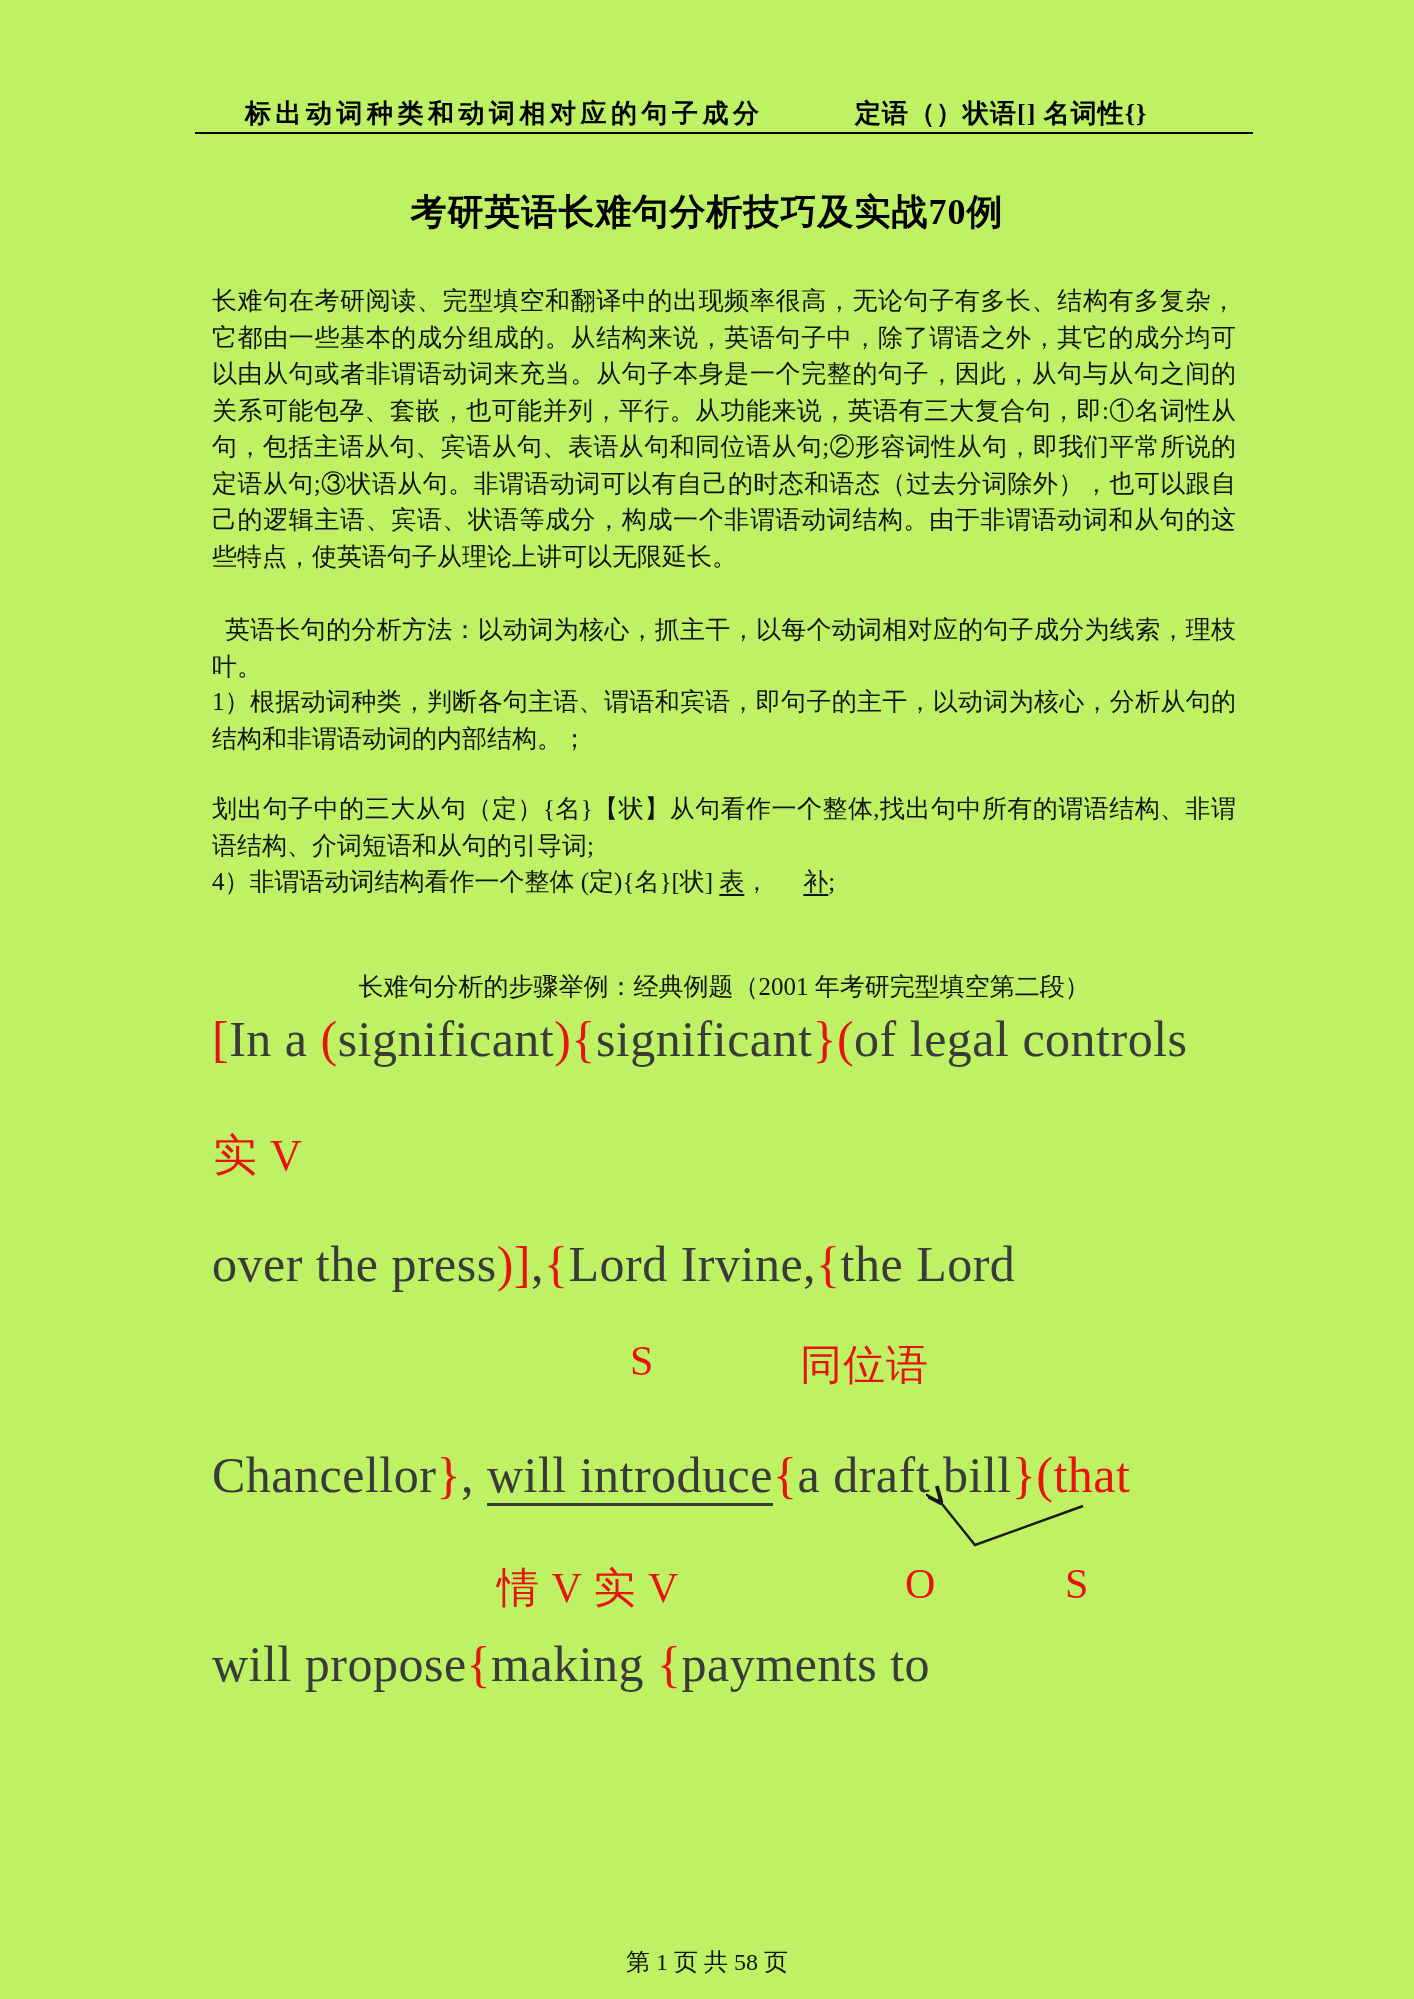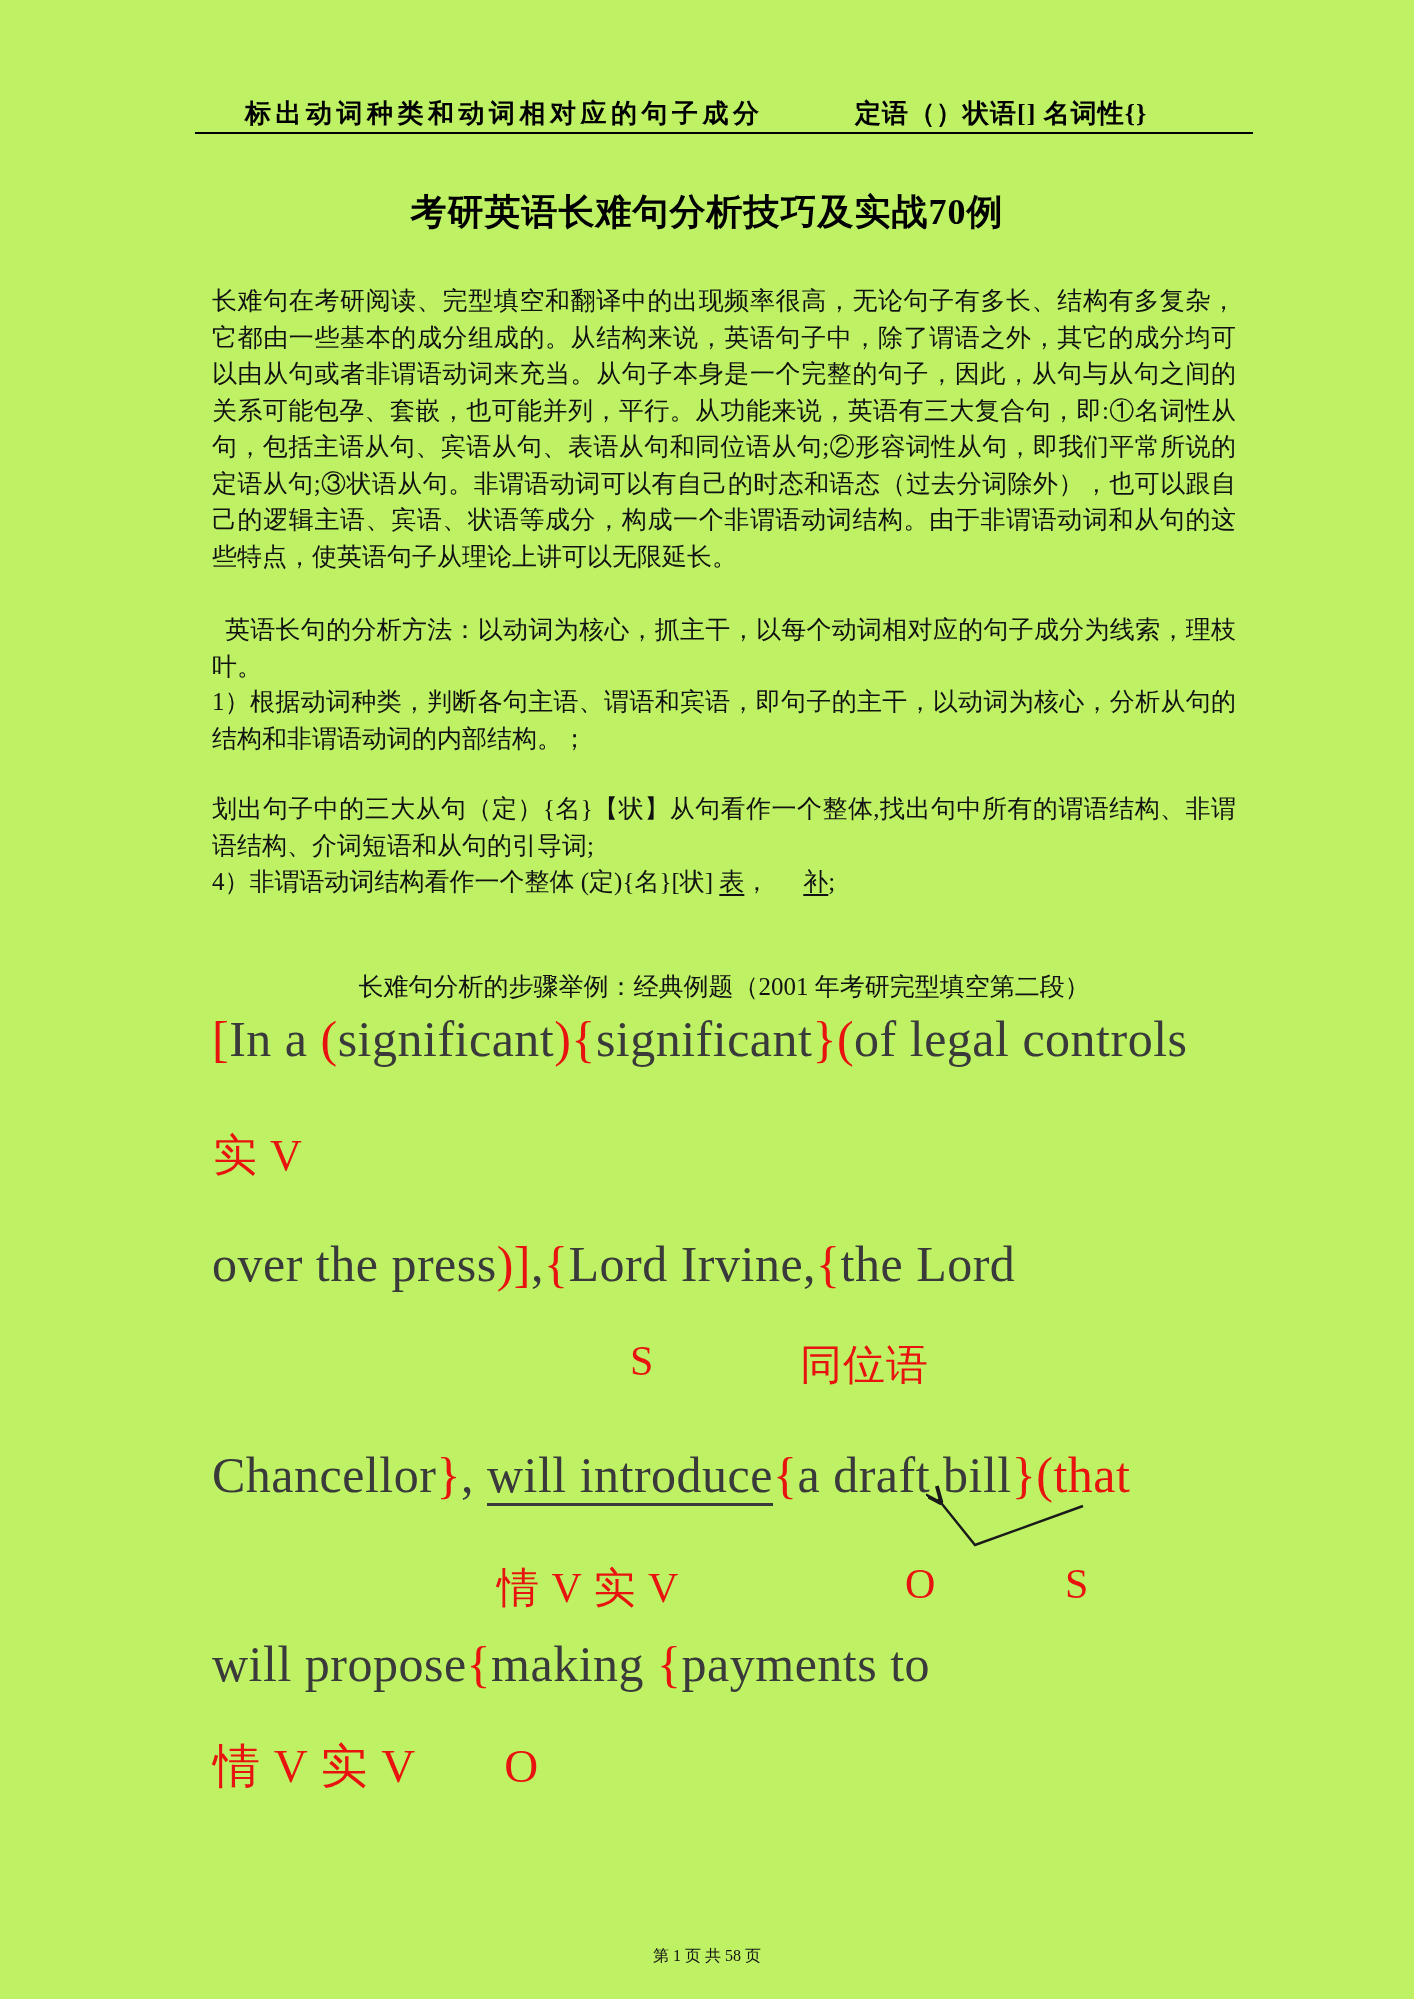--- a/index.html
+++ b/index.html
@@ -40,21 +40,21 @@
   .a2t { left:800px; top:1337px; }
   .a3v { left:497px; top:1560px; }
   .a3o { left:905px; top:1560px; }
   .a3s { left:1065px; top:1560px; }
   .a4 { left:213px; top:1735px; font-size:47px; }
   .a4o { margin-left:88px; }
   
   .arrow { position:absolute; left:925px; top:1485px; }
   
   .footer { position:absolute; left:0; top:1946px; width:1414px;
-            text-align:center; font-size:16px; color:#111; }
+            text-align:center; font-size:24px; color:#111; }
 </style>
 </head>
 <body>
 
 <div class="page">
 
   <div class="hdr hdr-left">标出动词种类和动词相对应的句子成分</div>
   <div class="hdr hdr-right">定语（）状语[] 名词性{}</div>
   <div class="hdr-rule"></div>
 
@@ -92,17 +92,16 @@
     </defs>
     <path d="M158,21 L50,60 L13,14" fill="none" stroke="#1a1a1a" stroke-width="2.4" marker-end="url(#ah)"></path>
   </svg>
 
   <div class="ann a3v">情 V 实 V</div>
   <div class="ann a3o">O</div>
   <div class="ann a3s">S</div>
 
   <div class="sent s4"><span>will propose</span><span class="r">{</span><span>making </span><span class="r">{</span><span>payments to</span></div>
 
-  <div class="ann a4"><span>情 V 实 V</span><span class="a4o">O</span></div>
 
   <div class="footer">第 1 页 共 58 页</div>
 
 </div>
 
 </body></html>

